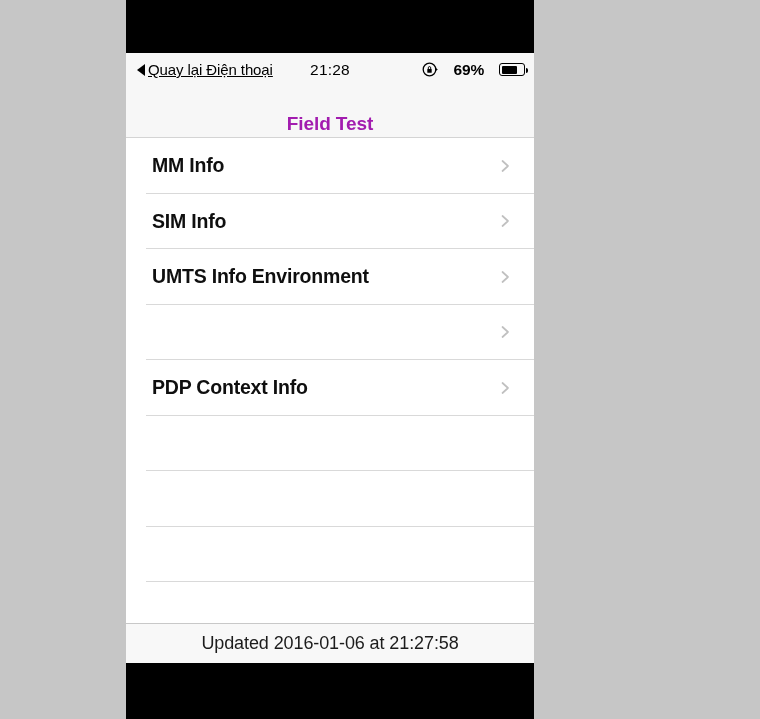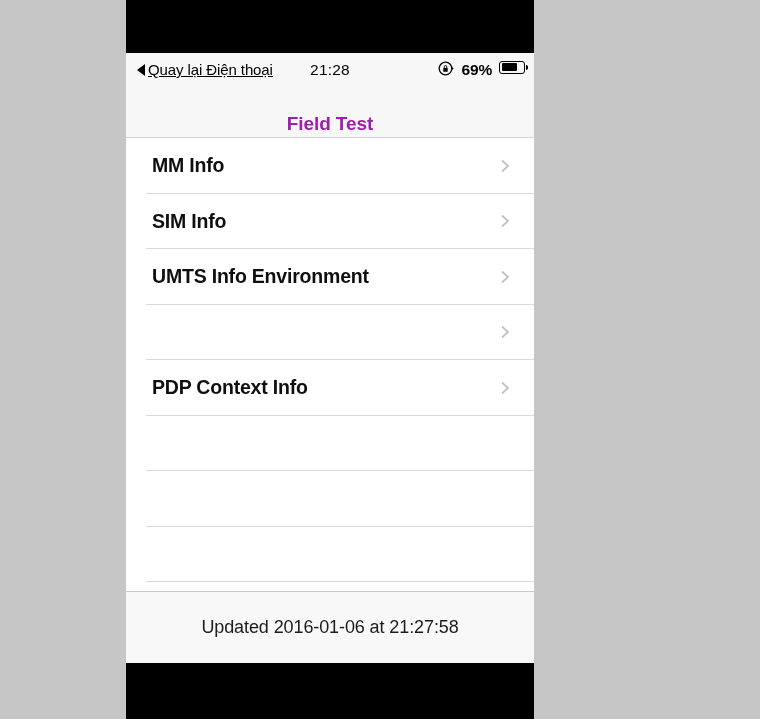--- a/index.html
+++ b/index.html
@@ -75,22 +75,22 @@
     right: 0;
     text-align: center;
     font-size: 15.5px;
     font-weight: normal;
     letter-spacing: 0.2px;
   }
   #status-right {
     position: absolute;
     right: 9px;
     display: flex;
-    align-items: flex-start;
-    gap: 7px;
+    align-items: center;
+    gap: 15px;
   }
   #rotation-lock-icon {
     display: inline-block;
     width: 17px;
     height: 15px;
   }
   #battery-percent {
     font-size: 15.5px;
     font-weight: bold;
     letter-spacing: -0.2px;
@@ -179,21 +179,21 @@
   .chevron svg { display: block; }
 
   .list-row.empty { height: 55.5px; }
 
   
   #footer-bar {
     position: absolute;
     left: 0;
     bottom: 56px;
     width: 100%;
-    height: 72px;
+    height: 40px;
     background: #f8f8f8;
     border-top: 1px solid #c8c8c8;
     display: flex;
     align-items: center;
     justify-content: center;
     box-sizing: border-box;
     margin-top: 35px;
   }
   #footer-text {
     font-size: 18px;

